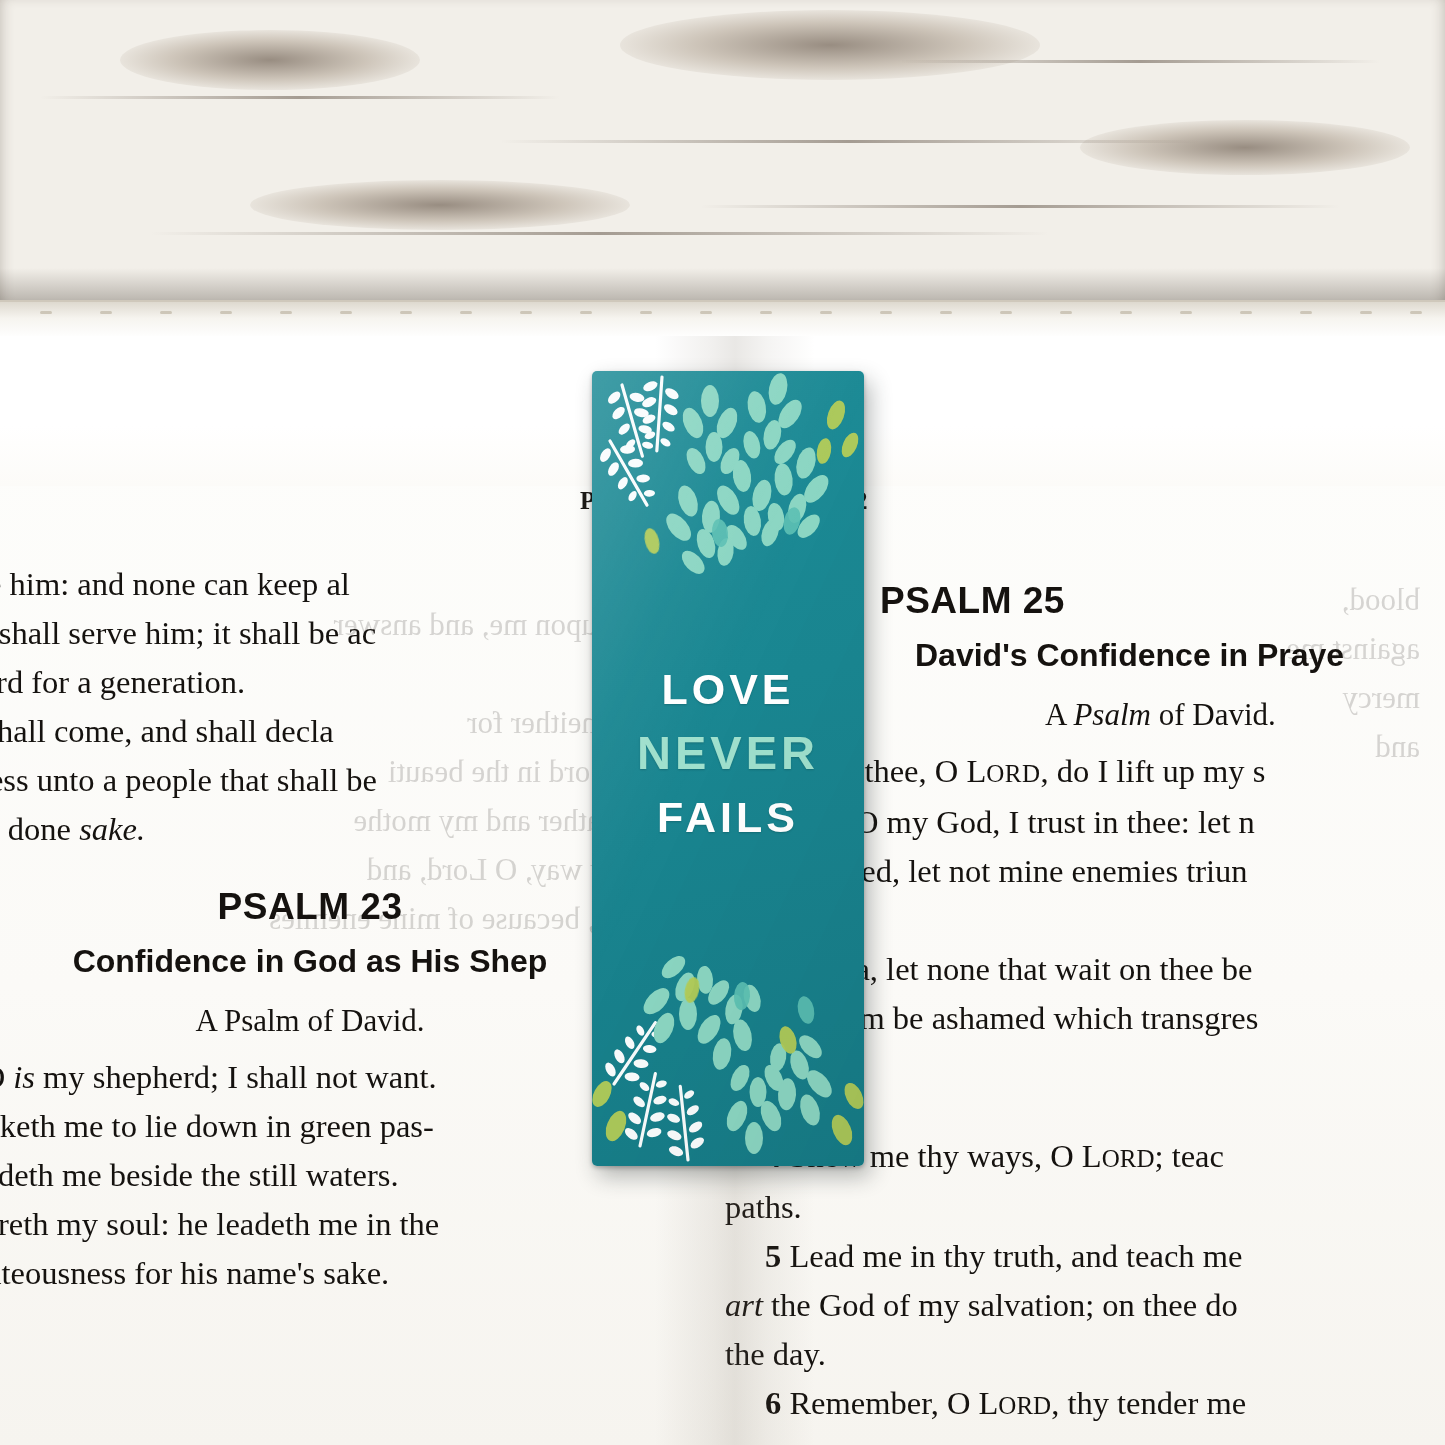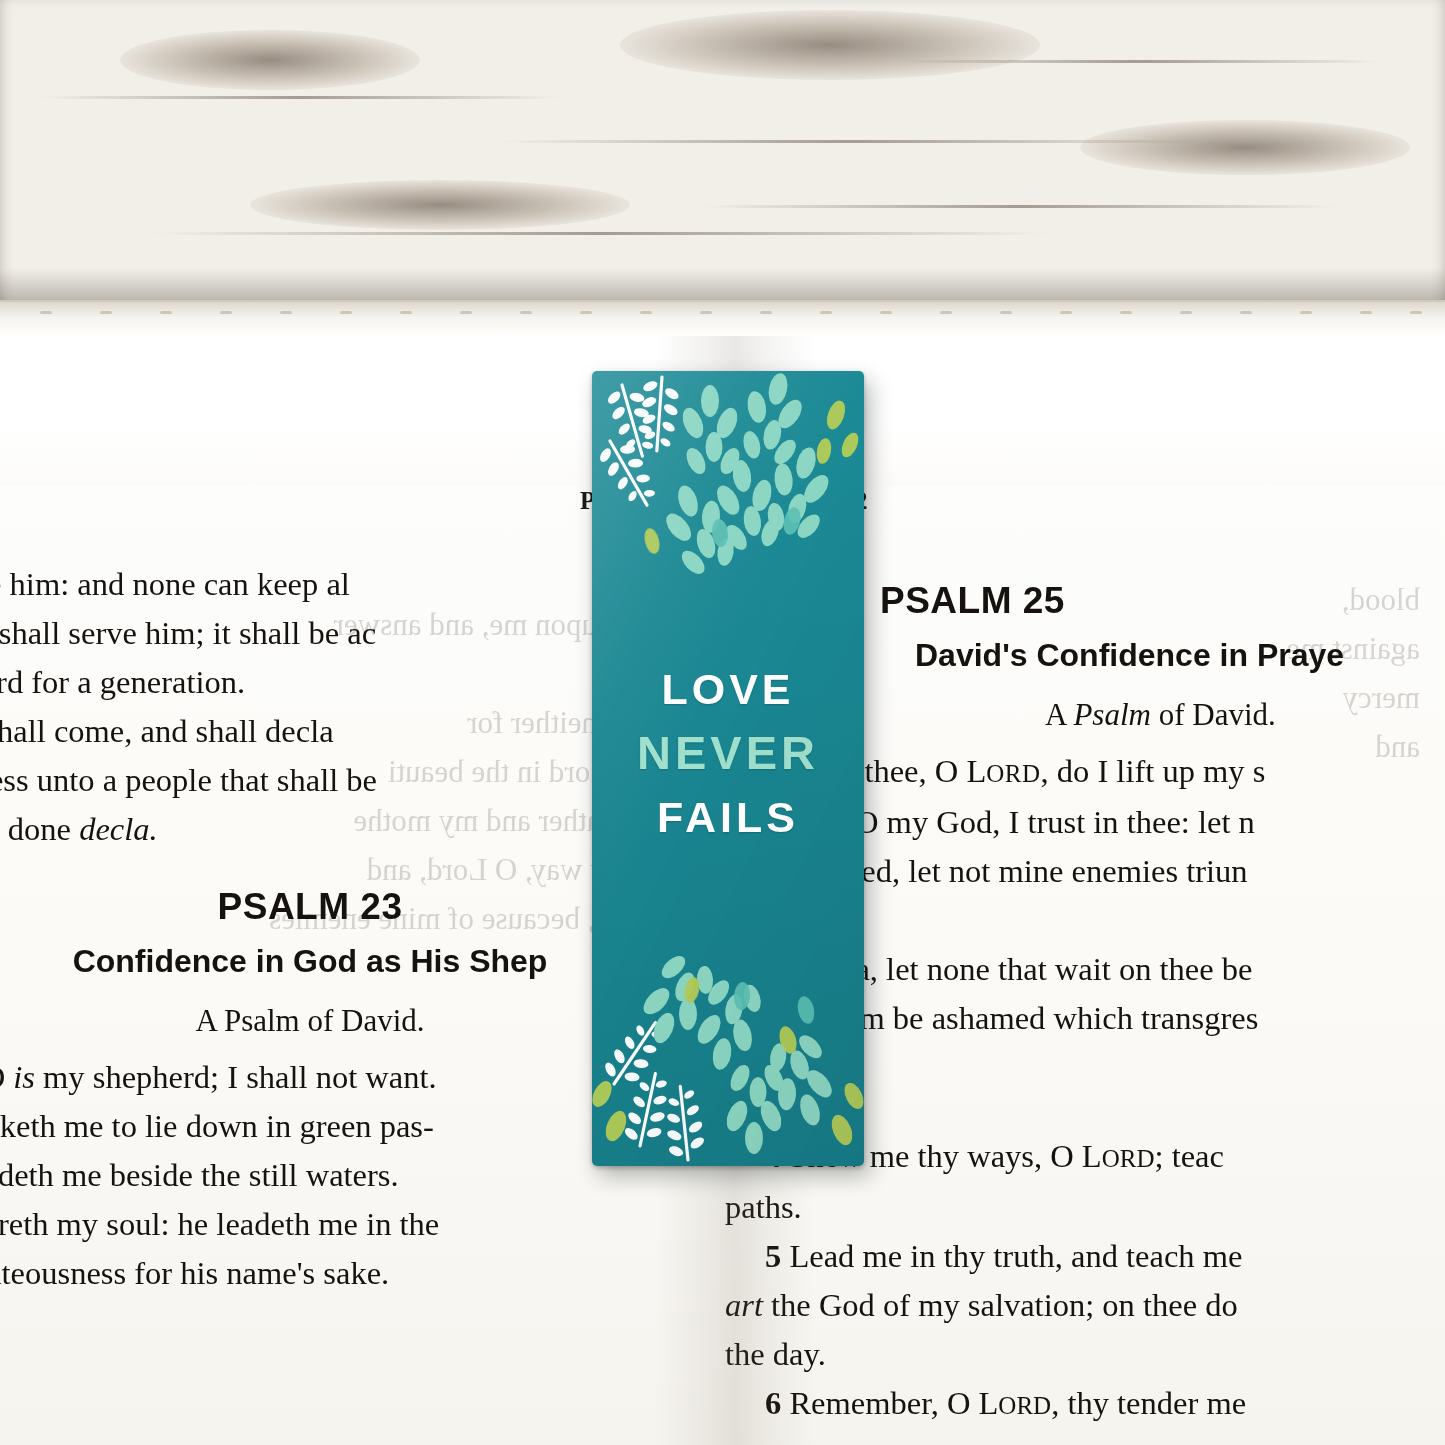--- a/index.html
+++ b/index.html
@@ -275,21 +275,21 @@
 
   <div class="running-head" style="left:580px;">P</div>
   <div class="running-head" style="left:855px;">2</div>
 
   <div class="col col-left">
     <p>ore him: and none can keep al</p>
     <p>ed shall serve him; it shall be ac</p>
     <p>Lord for a generation.</p>
     <p>y shall come, and shall decla</p>
     <p>sness unto a people that shall be</p>
-    <p>ath done <em>decla.</em></p>
+    <p>ath done <em>sake.</em></p>
 
     <div class="psalm-title">PSALM 23</div>
     <div class="psalm-subtitle">Confidence in God as His Shep</div>
     <div class="byline">A Psalm of David.</div>
 
     <p><span class="sc">RD</span> <em>is</em> my shepherd; I shall not want.</p>
     <p>maketh me to lie down in green pas-</p>
     <p>leadeth me beside the still waters.</p>
     <p>storeth my soul: he leadeth me in the</p>
     <p>ighteousness for his name's sake.</p>

